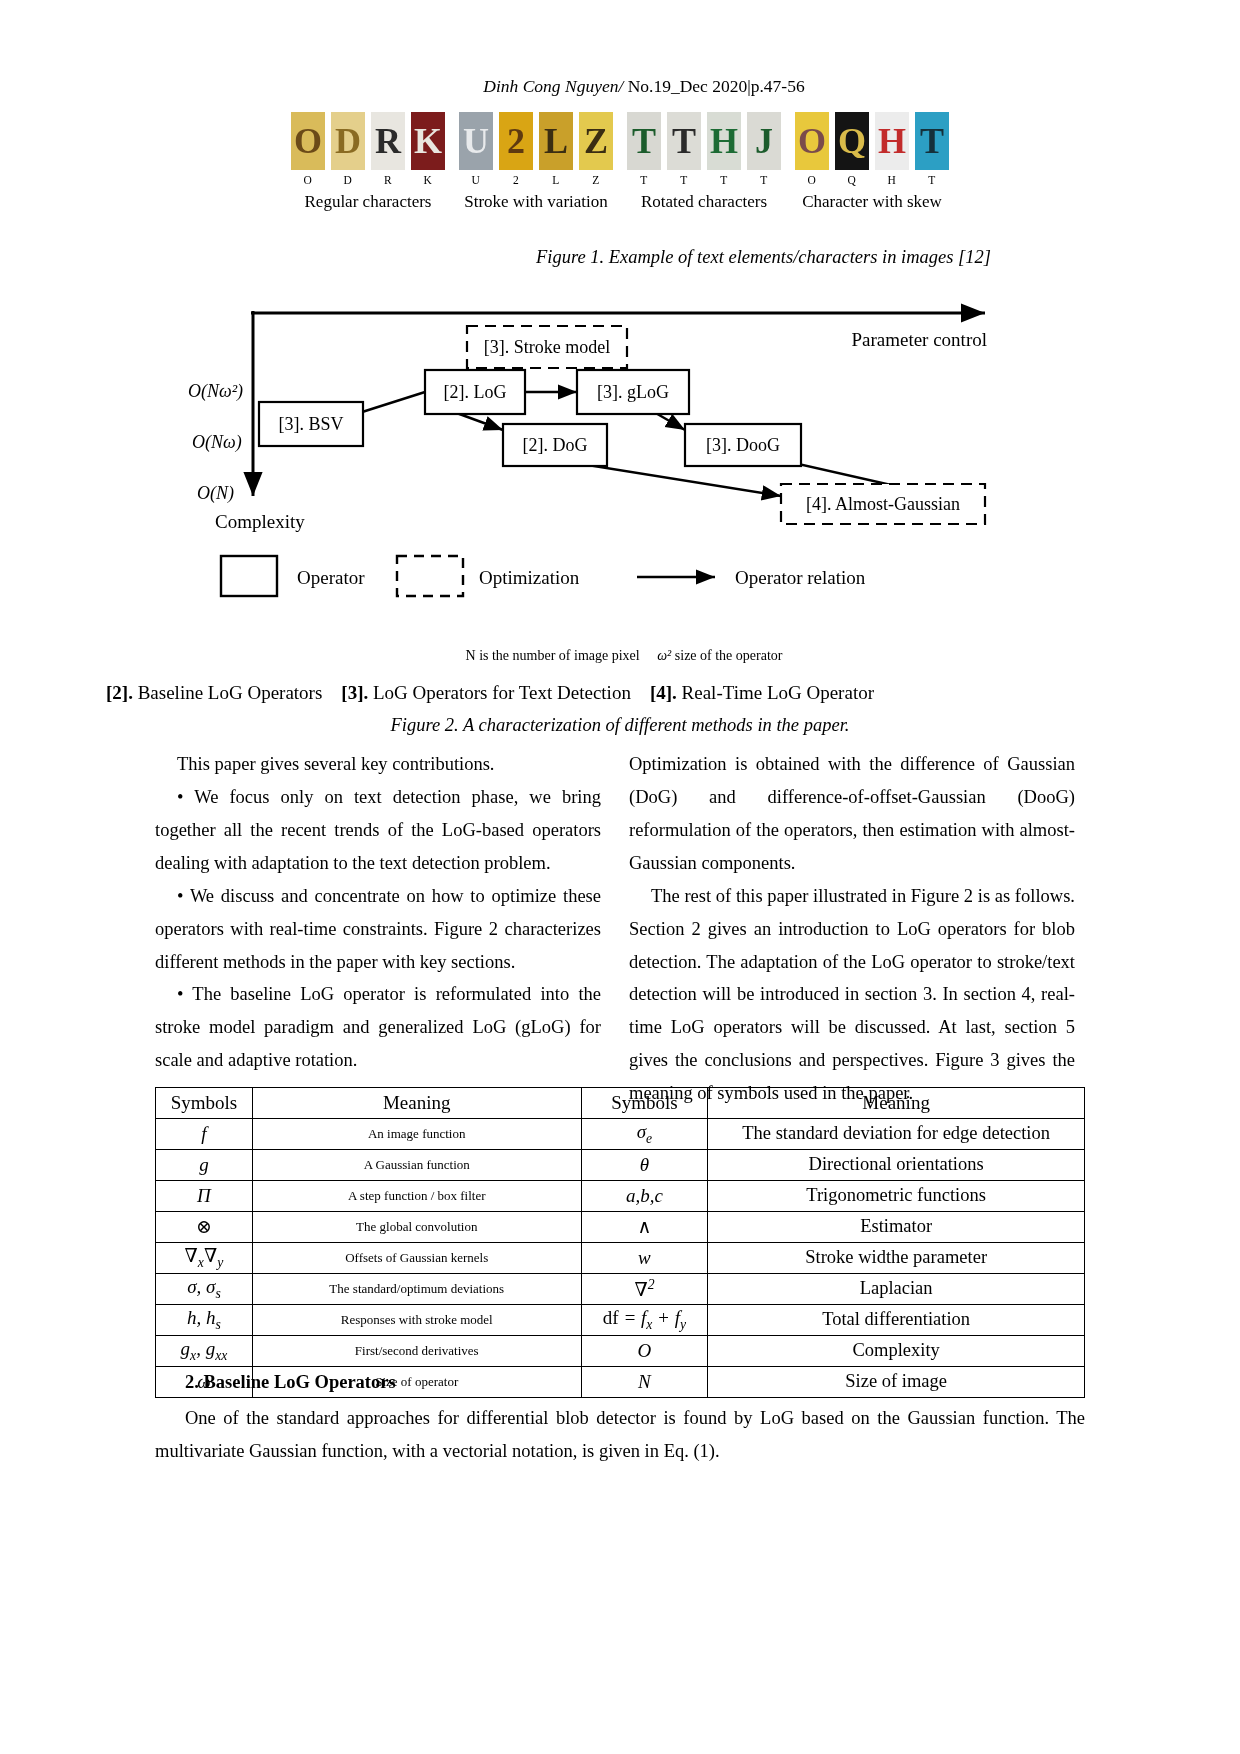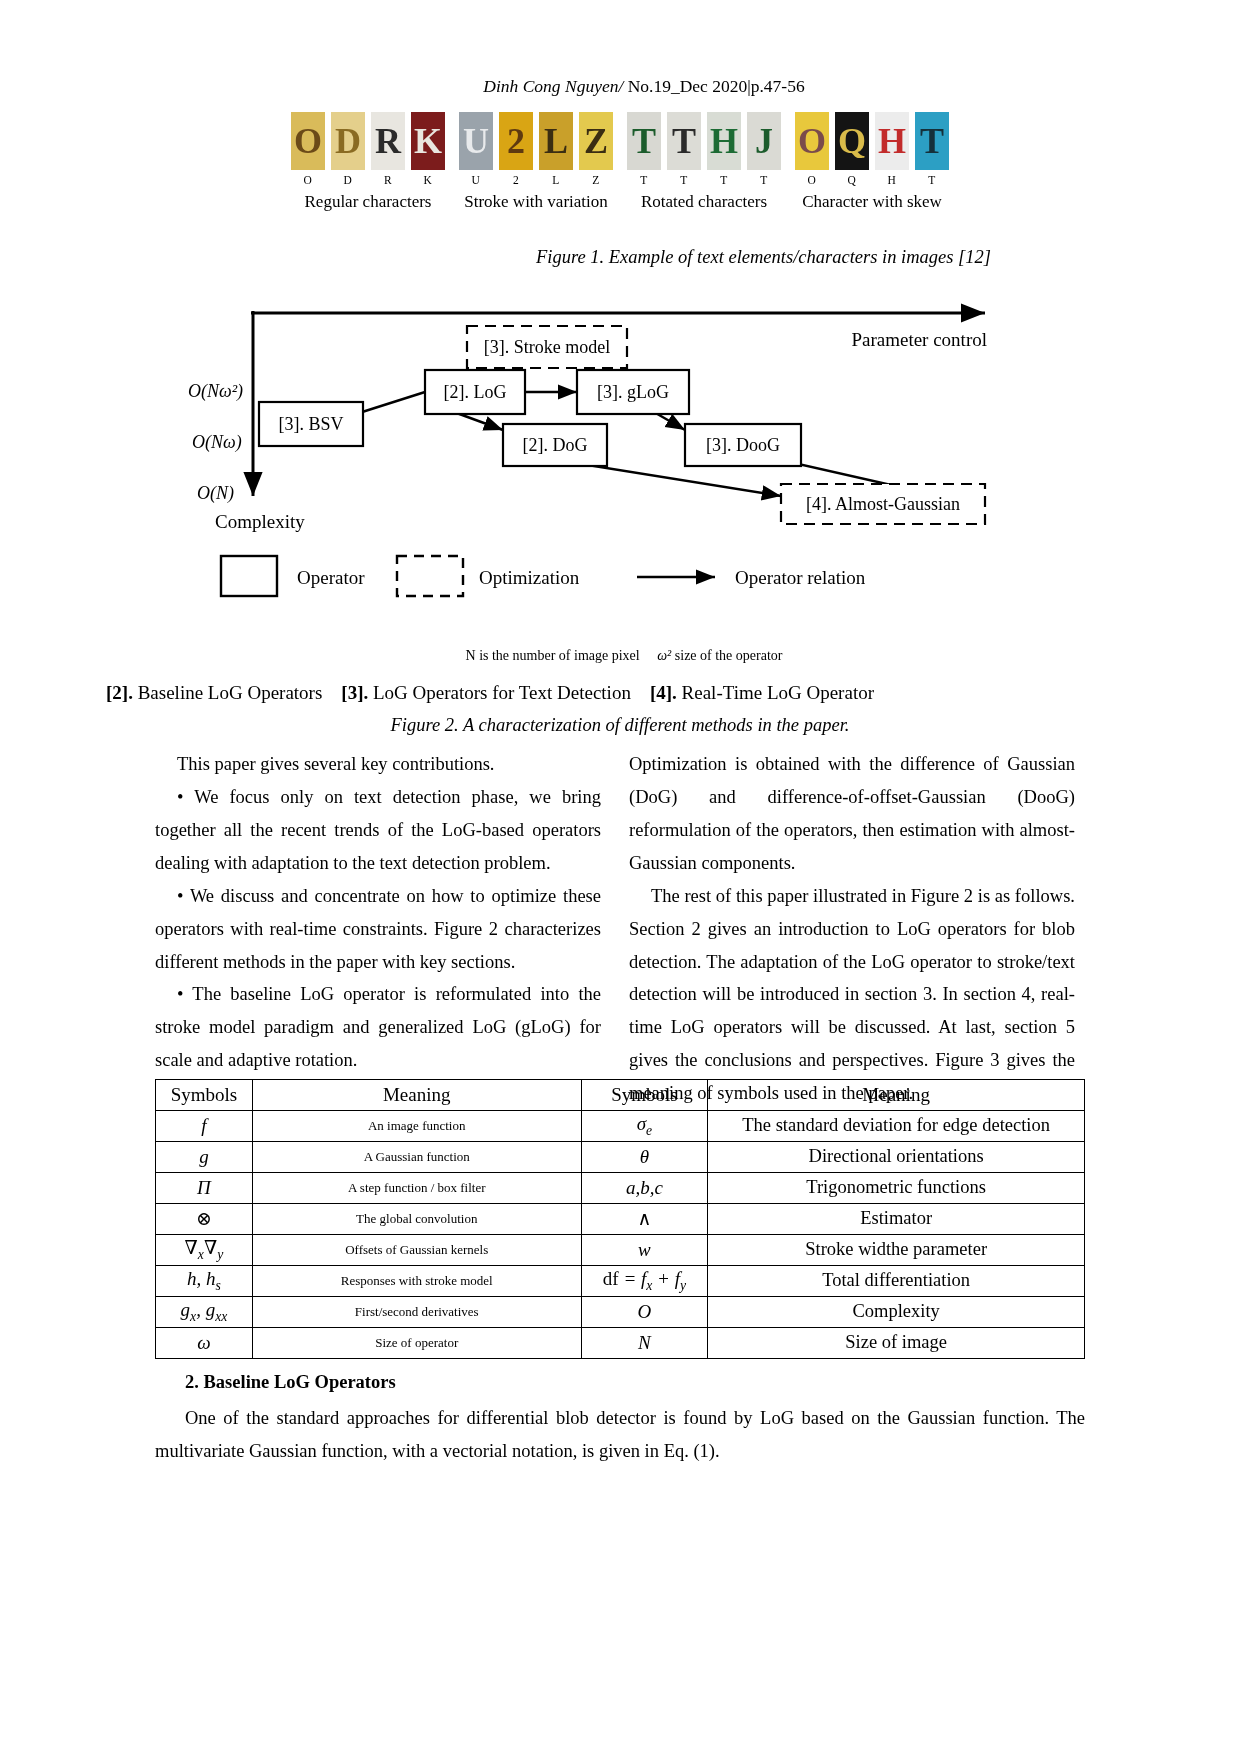--- a/index.html
+++ b/index.html
@@ -176,20 +176,21 @@
   .symtable-wrap {
     position: absolute;
     top: 1079px;
     left: 155px;
     width: 930px;
   }
   table.symtable {
     border-collapse: collapse;
     width: 930px;
     font-size: 18px;
+    margin-top: 8px;
   }
   table.symtable td, table.symtable th {
     border: 1px solid #000;
     padding: 2px 4px;
     text-align: center;
     font-weight: normal;
     height: 26px;
     line-height: 1.15;
   }
   table.symtable .sym {
@@ -460,20 +461,26 @@
             <td class="sym2">∧</td>
             <td class="mean2">Estimator</td>
           </tr>
           <tr>
             <td class="sym">∇<sub>x</sub>∇<sub>y</sub></td>
             <td class="mean">Offsets of Gaussian kernels</td>
             <td class="sym2">w</td>
             <td class="mean2">Stroke widthe parameter</td>
           </tr>
           <tr>
+            <td class="sym">σ, σ<sub>s</sub></td>
+            <td class="mean">The standard/optimum deviations</td>
+            <td class="sym2">∇<sup>2</sup></td>
+            <td class="mean2">Laplacian</td>
+          </tr>
+          <tr>
             <td class="sym">h, h<sub>s</sub></td>
             <td class="mean">Responses with stroke model</td>
             <td class="sym2"><span class="nonital">df</span> = f<sub>x</sub> + f<sub>y</sub></td>
             <td class="mean2">Total differentiation</td>
           </tr>
           <tr>
             <td class="sym">g<sub>x</sub>, g<sub>xx</sub></td>
             <td class="mean">First/second derivatives</td>
             <td class="sym2">O</td>
             <td class="mean2">Complexity</td>

